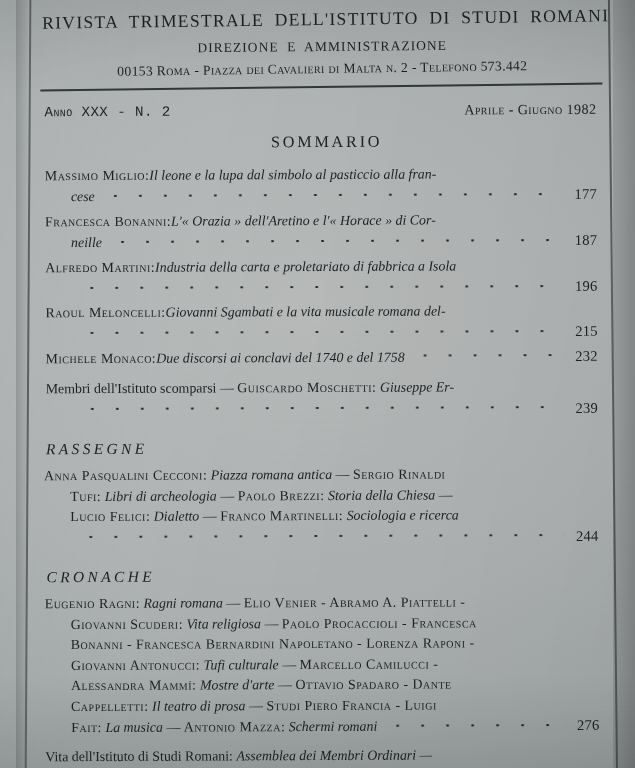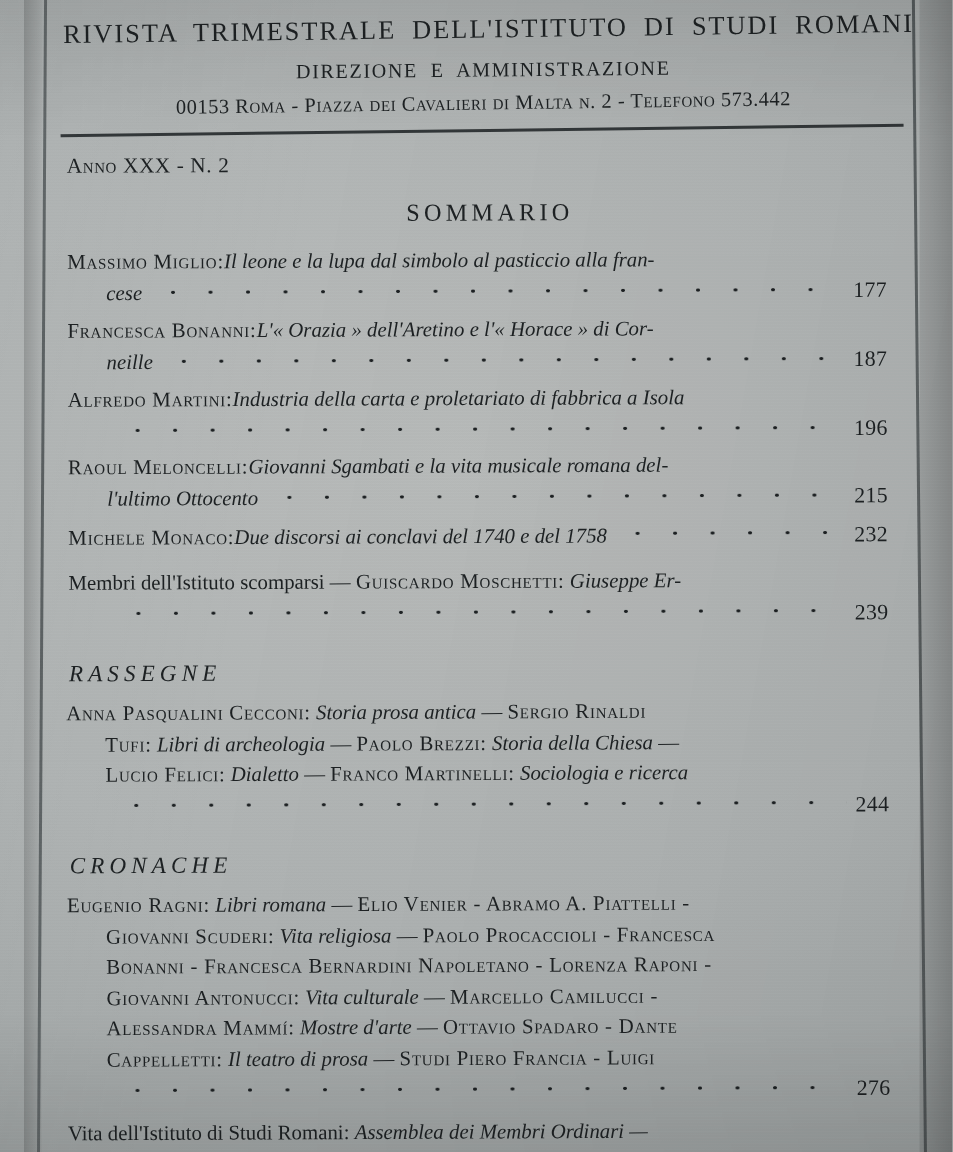--- a/index.html
+++ b/index.html
@@ -127,21 +127,21 @@
 
   
   .issue-row {
     display: flex;
     justify-content: space-between;
     align-items: baseline;
     margin-top: 14px;
     padding: 0 6px 0 2px;
     font-size: 14.2px;
   }
-  .issue-left { letter-spacing: .4px; }
+  .issue-left { letter-spacing: .4px; font-family: Liberation Mono, monospace; }
   .issue-right { letter-spacing: .4px; }
 
   
   .sommario {
     text-align: center;
     font-size: 16.2px;
     letter-spacing: 2.8px;
     margin-top: 14px;
     margin-bottom: 13px;
     padding-left: 8px;
@@ -179,21 +179,21 @@
     left: 0; right: 0;
     bottom: .30em;
     height: 2px;
     background-image: radial-gradient(circle, #1c2022 1px, rgba(0,0,0,0) 1.4px);
     background-size: 25px 2px;
     background-repeat: repeat-x;
   }
   .pageno {
     flex: 0 0 auto;
     width: 34px;
-    text-align: left;
+    text-align: center;
     font-size: 14.6px;
     letter-spacing: .2px;
   }
 
   
   .section-head {
     font-style: italic;
     font-size: 15.4px;
     letter-spacing: 3.4px;
     margin: 20px 0 8px 2px;
@@ -221,20 +221,21 @@
 
   <div class="content">
 
     <div class="masthead-title">RIVISTA TRIMESTRALE DELL'ISTITUTO DI STUDI ROMANI</div>
     <div class="masthead-sub">DIREZIONE E AMMINISTRAZIONE</div>
     <div class="masthead-addr smallcaps">00153 Roma - Piazza dei Cavalieri di Malta n. 2 - Telefono 573.442</div>
     <div class="rule"></div>
 
     <div class="issue-row">
       <div class="issue-left smallcaps">Anno XXX - N. 2</div>
+      <div class="issue-right smallcaps">Aprile - Giugno 1982</div>
     </div>
 
     <div class="sommario">SOMMARIO</div>
 
     <div>
 
       <div class="entry">
         <div class="entry-line">
           <span class="txt"><span class="auth">Massimo Miglio:</span><span class="ital">Il leone e la lupa dal simbolo al pasticcio alla fran-</span></span>
         </div>
@@ -264,21 +265,20 @@
           <span class="leader"></span>
           <span class="pageno">196</span>
         </div>
       </div>
 
       <div class="entry">
         <div class="entry-line">
           <span class="txt"><span class="auth">Raoul Meloncelli:</span><span class="ital">Giovanni Sgambati e la vita musicale romana del-</span></span>
         </div>
         <div class="entry-line indent">
-          <span class="txt ital">l'ultimo Ottocento</span>
           <span class="leader"></span>
           <span class="pageno">215</span>
         </div>
       </div>
 
       <div class="entry">
         <div class="entry-line">
           <span class="txt"><span class="auth">Michele Monaco:</span><span class="ital">Due discorsi ai conclavi del 1740 e del 1758</span></span>
           <span class="leader"></span>
           <span class="pageno">232</span>
@@ -295,55 +295,56 @@
       </div>
       <div class="entry-line indent">
         <span class="leader"></span>
         <span class="pageno">239</span>
       </div>
     </div>
 
     <div class="section-head">RASSEGNE</div>
     <div class="blockpara">
       <div class="bp-line">
-        <span class="txt"><span class="auth">Anna Pasqualini Cecconi:</span><span class="ital"> Storia prosa antica</span><span> — </span><span class="auth">Sergio Rinaldi</span></span>
+        <span class="txt"><span class="auth">Anna Pasqualini Cecconi:</span><span class="ital"> Piazza romana antica</span><span> — </span><span class="auth">Sergio Rinaldi</span></span>
       </div>
       <div class="bp-line indent">
         <span class="txt"><span class="auth">Tufi:</span><span class="ital"> Libri di archeologia</span><span> — </span><span class="auth">Paolo Brezzi:</span><span class="ital"> Storia della Chiesa</span><span> —</span></span>
       </div>
       <div class="bp-line indent">
         <span class="txt"><span class="auth">Lucio Felici:</span><span class="ital"> Dialetto</span><span> — </span><span class="auth">Franco Martinelli:</span><span class="ital"> Sociologia e ricerca</span></span>
       </div>
       <div class="bp-line indent">
         <span class="leader"></span>
         <span class="pageno">244</span>
       </div>
     </div>
 
     <div class="section-head">CRONACHE</div>
     <div class="blockpara">
       <div class="bp-line">
-        <span class="txt"><span class="auth">Eugenio Ragni:</span><span class="ital"> Libri romana</span><span> — </span><span class="auth">Elio Venier - Abramo A. Piattelli -</span></span>
+        <span class="txt"><span class="auth">Eugenio Ragni:</span><span class="ital"> Ragni romana</span><span> — </span><span class="auth">Elio Venier - Abramo A. Piattelli -</span></span>
       </div>
       <div class="bp-line indent">
         <span class="txt"><span class="auth">Giovanni Scuderi:</span><span class="ital"> Vita religiosa</span><span> — </span><span class="auth">Paolo Procaccioli - Francesca</span></span>
       </div>
       <div class="bp-line indent">
         <span class="txt auth">Bonanni - Francesca Bernardini Napoletano - Lorenza Raponi -</span>
       </div>
       <div class="bp-line indent">
-        <span class="txt"><span class="auth">Giovanni Antonucci:</span><span class="ital"> Vita culturale</span><span> — </span><span class="auth">Marcello Camilucci -</span></span>
+        <span class="txt"><span class="auth">Giovanni Antonucci:</span><span class="ital"> Tufi culturale</span><span> — </span><span class="auth">Marcello Camilucci -</span></span>
       </div>
       <div class="bp-line indent">
         <span class="txt"><span class="auth">Alessandra Mammí:</span><span class="ital"> Mostre d'arte</span><span> — </span><span class="auth">Ottavio Spadaro - Dante</span></span>
       </div>
       <div class="bp-line indent">
         <span class="txt"><span class="auth">Cappelletti:</span><span class="ital"> Il teatro di prosa</span><span> — </span><span class="auth">Studi Piero Francia - Luigi</span></span>
       </div>
       <div class="bp-line indent">
+        <span class="txt"><span class="auth">Fait:</span><span class="ital"> La musica</span><span> — </span><span class="auth">Antonio Mazza:</span><span class="ital"> Schermi romani</span></span>
         <span class="leader"></span>
         <span class="pageno">276</span>
       </div>
     </div>
 
     <div class="spacer-sm"></div>
 
     <div class="blockpara">
       <div class="bp-line">
         <span class="txt"><span>Vita dell'Istituto di Studi Romani: </span><span class="ital">Assemblea dei Membri Ordinari —</span></span>

